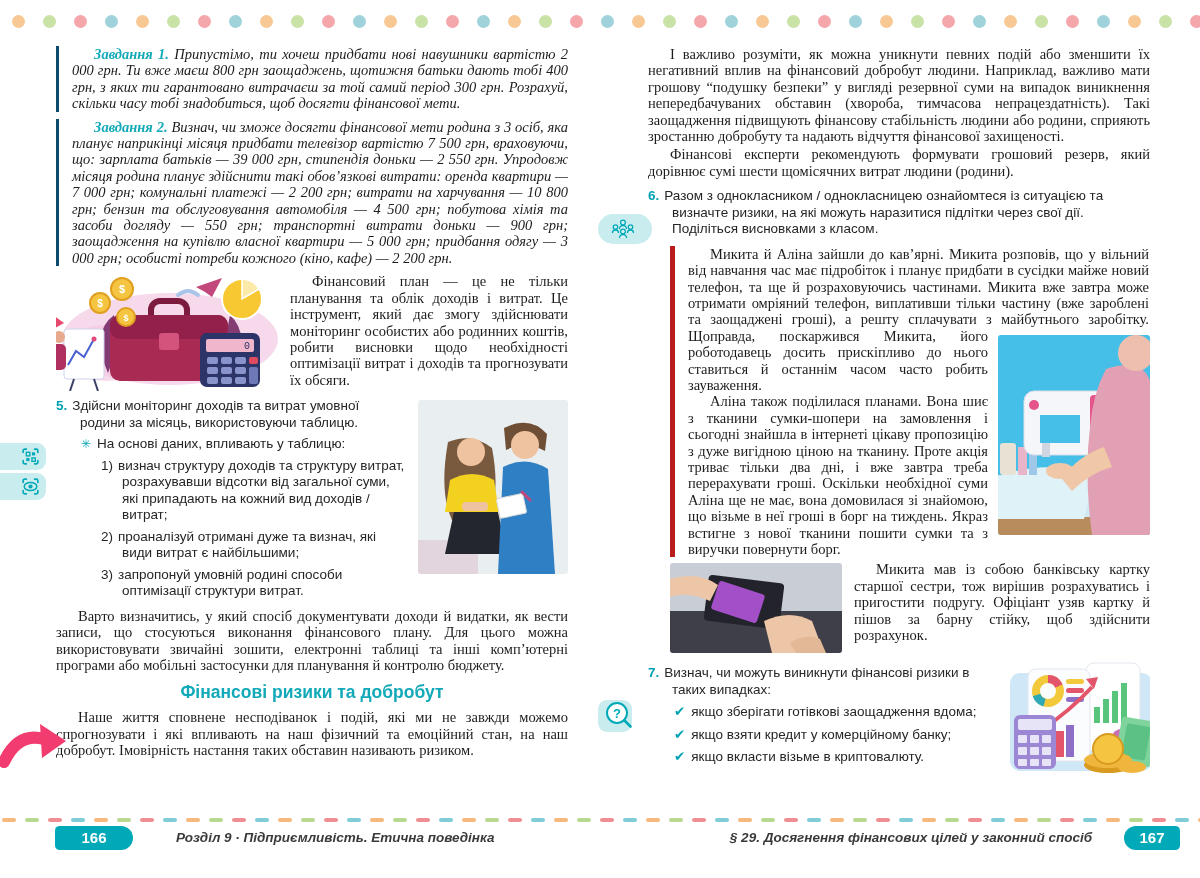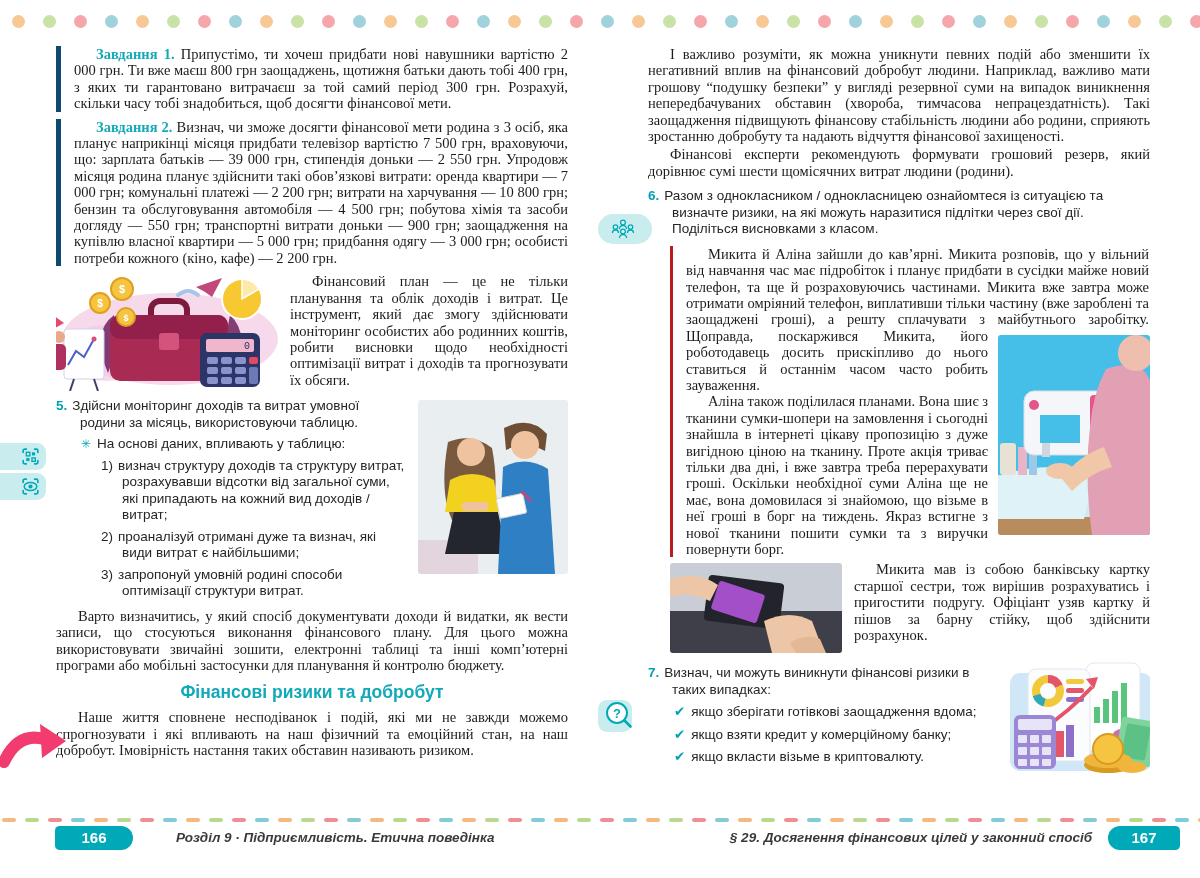--- a/index.html
+++ b/index.html
@@ -15,42 +15,42 @@
   .dash{width:14px;height:4px;border-radius:2px;flex:none;}
 
   .page{position:absolute;top:46px;height:768px;overflow:hidden;}
   #left-page{left:56px;width:512px;}
   #right-page{left:648px;width:502px;}
 
   .serif{font-size:14.5px;line-height:16.4px;text-align:justify;}
   .indent{text-indent:22px;}
   p{margin:0;}
 
-  .task{border-left:5px solid #0c4a6e;padding-left:13px;margin:0 0 7px 0;}
+  .task{border-left:3px solid #0c4a6e;padding-left:13px;margin:0 0 7px 0;font-style:italic;}
   .task-label{color:#12a9b8;font-weight:bold;}
 
   .plan-row{margin:3px 0 7px 0;}
   .plan-row::after{content:"";display:block;clear:both;}
   .illus{float:left;width:230px;height:118px;margin:0 10px 0 -6px;}
 
   .sans{font-family:"Liberation Sans",sans-serif;font-size:13.5px;line-height:16.5px;color:#262626;}
   .exercise{position:relative;margin:2px 0 8px 0;}
   .ex-head{padding-left:24px;text-indent:-24px;}
   .ex-num{color:#00a2b3;font-weight:bold;padding-right:5px;}
   .ex-bullet{padding-left:44px;text-indent:-19px;margin-top:5px;}
   .bullet-mark{color:#12a9b8;padding-right:6px;font-size:12px;}
   .ex-item{padding-left:66px;text-indent:-21px;margin-top:5px;}
   .item-num{padding-right:5px;}
   .ex5-photo{float:right;width:150px;height:174px;margin:2px 0 4px 10px;border-radius:3px;}
   .exercise::after{content:"";display:block;clear:both;}
 
   .section-heading{font-family:"Liberation Sans",sans-serif;font-weight:bold;font-size:17.5px;
     color:#12a9b8;text-align:center;margin:9px 0 6px 0;}
 
-  .story{margin-left:22px;border-left:3px solid #b91c1c;padding-left:13px;margin-top:4px;}
+  .story{margin-left:22px;border-left:5px solid #b91c1c;padding-left:13px;margin-top:4px;}
   .story::after{content:"";display:block;clear:both;}
   .float-spacer{float:right;width:1px;height:86px;}
   .sewing-photo{float:right;clear:right;width:152px;height:200px;margin:3px 0 4px 10px;border-radius:3px;}
   .story-cont{margin-left:22px;margin-top:4px;}
   .story-cont::after{content:"";display:block;clear:both;}
   .card-photo{float:left;width:172px;height:90px;margin:2px 12px 2px 0;border-radius:3px;}
 
   .charts-illus{float:right;width:150px;height:118px;margin:-4px -6px 0 8px;}
   .check-item{padding-left:44px;text-indent:-18px;margin-top:6px;}
   .check{color:#00a2b3;padding-right:6px;}
@@ -63,21 +63,21 @@
   #chip-group{left:598px;top:214px;width:54px;height:30px;border-radius:15px;justify-content:center;}
   #chip-question{left:598px;top:700px;width:34px;height:32px;border-radius:9px;justify-content:center;overflow:visible;}
 
   #pink-arrow{position:absolute;left:0;top:716px;}
 
   
   .badge{position:absolute;top:826px;background:#00a9b8;color:#fff;
     font-family:"Liberation Sans",sans-serif;font-weight:bold;font-size:15px;
     text-align:center;line-height:24px;height:24px;}
   #badge-left{left:55px;width:78px;border-radius:5px 13px 13px 5px;}
-  #badge-right{right:20px;width:72px;border-radius:13px 5px 5px 13px;}
+  #badge-right{right:20px;width:56px;border-radius:13px 5px 5px 13px;}
   .footer-text{position:absolute;top:830px;font-family:"Liberation Sans",sans-serif;
     font-style:italic;font-weight:bold;font-size:13.5px;color:#3a3a3a;}
   #footer-left-text{left:176px;}
   #footer-right-text{right:108px;}
 </style>
 </head>
 <body>
 
 <div class="dots-row" id="dots-row">
     <span class="dot" style="background: rgb(248, 200, 148);"></span>

